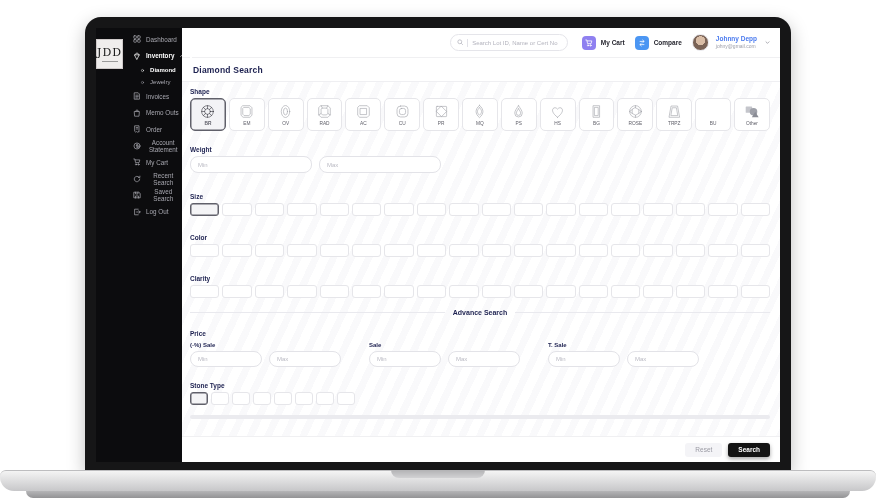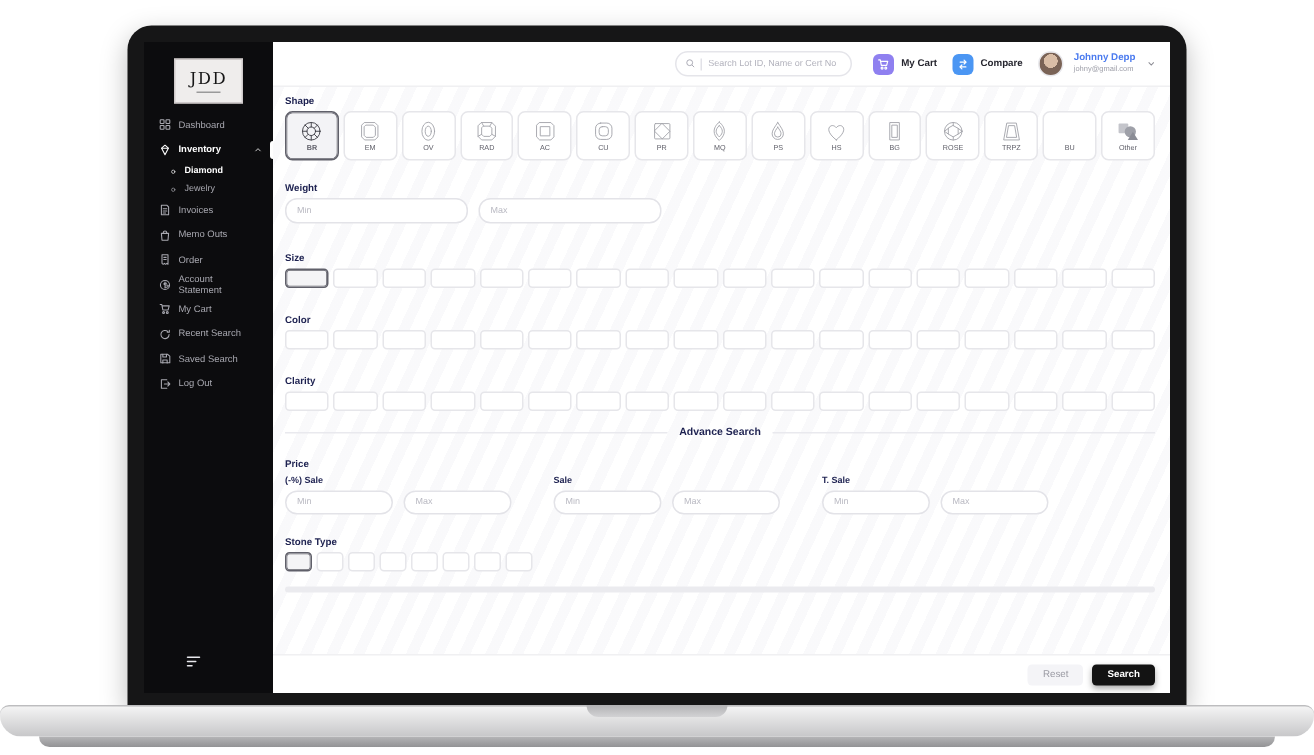--- a/index.html
+++ b/index.html
@@ -14,21 +14,21 @@
   .screen { width:100%; height:100%; background:#fff; display:flex; overflow:hidden; }
   .base { position:absolute; left:0; top:470px; width:876px; height:21px;
     background:linear-gradient(#f4f4f4,#c7c7c9); border-radius:6px 6px 14px 14px;
     border-top:1px solid #bdbdbf; }
   .notch { position:absolute; left:391px; top:470px; width:94px; height:8px;
     background:linear-gradient(#b2b2b4,#d2d2d4); border-radius:0 0 8px 8px; }
   .lip { position:absolute; left:26px; top:491px; width:824px; height:7px;
     background:linear-gradient(#b5b5b7,#939395); border-radius:0 0 12px 12px; }
 
   
-  .sidebar { width:86px; background:#0C0C0E; display:flex; flex-direction:column; flex:none; }
+  .sidebar { width:86px; background:#0C0C0E; display:flex; flex-direction:row; flex:none;text-align:center; }
   .logo { margin:11px auto 3px; width:46px; height:30px; background:#EFEDEC; border:1px solid #CFCACA;
     display:flex; flex-direction:column; align-items:center; justify-content:center; }
   .logo span { font-family:"DejaVu Serif","Liberation Serif",serif; font-size:11px; letter-spacing:1px; color:#161616; }
   .logo i { width:16px; height:1px; background:#9a9a9a; margin-top:1.5px; }
   .menu { margin-top:3px; display:flex; flex-direction:column; }
   .menu-item { display:flex; align-items:center; gap:5px; padding-left:10px; height:16.5px;
     font-size:6.3px; color:#A8A8B0; position:relative; cursor:pointer; }
   .menu-item.sub { height:12px; padding-left:17px; font-size:6px; }
   .menu-item.selected { color:#FFFFFF; font-weight:bold; }
   .mi-icon svg { width:8px; height:8px; display:block; }
@@ -293,20 +293,23 @@
             <span class="user-name">Johnny Depp</span>
             <span class="user-email">johny@gmail.com</span>
           </span>
           <span class="tb-chevron">
             <svg viewBox="0 0 10 10" fill="none" stroke="currentColor" stroke-width="1" stroke-linecap="round">
                 <path d="M2.8 4l2.2 2.2L7.2 4"></path>
               </svg>
           </span>
         </div>
 
+        <div class="title-row">
+          <span class="page-title">Diamond Search</span>
+        </div>
 
         <div class="filters">
 
           <div class="sec-label mt-shape">Shape</div>
           <div class="shape-row">
             <div class="shape-btn selected">
                 <span class="s-icon">
                   <svg viewBox="0 0 22 22" fill="none" stroke="currentColor" stroke-width="0.9" stroke-linecap="round" stroke-linejoin="round">
                     <circle cx="11" cy="11" r="8.6"></circle>
                     <circle cx="11" cy="11" r="4.2"></circle>

